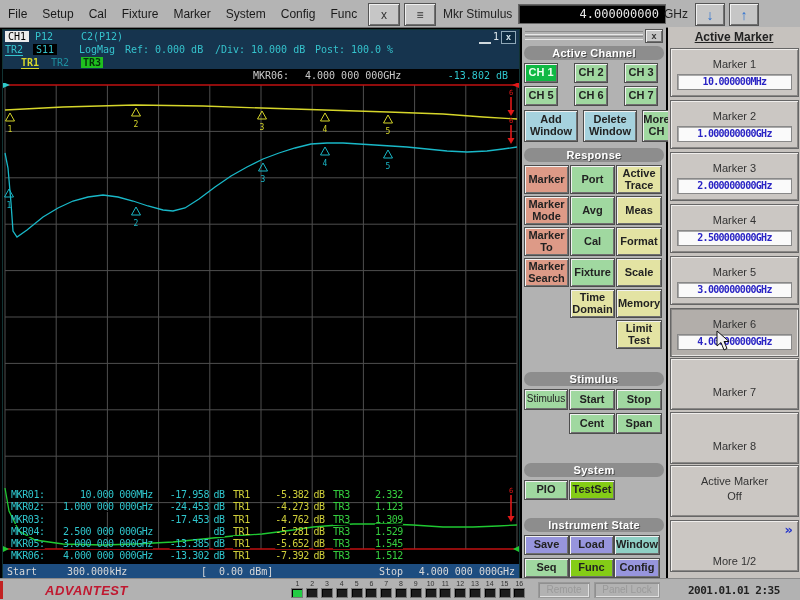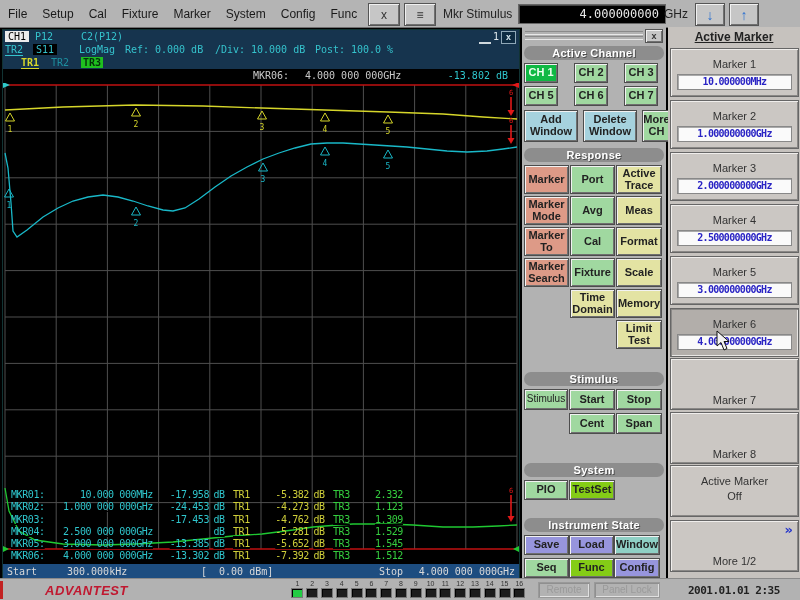--- a/index.html
+++ b/index.html
@@ -81,21 +81,21 @@
   #is-grid{position:absolute;left:2px;top:508px;width:140px;display:grid;
     grid-template-columns:45px 45px 46px;grid-auto-rows:20px;gap:3px 0;}
   
   #sidebar{position:absolute;left:668px;top:27px;width:132px;height:551px;background:#c6c2be;}
   #sb-title{position:absolute;left:0;top:3px;width:132px;text-align:center;
     font:bold 12px "Liberation Sans",sans-serif;color:#222;text-decoration:underline;}
   .skey{position:absolute;left:2px;width:127px;background:#cbc7c3;border:1px solid #666;
     box-shadow:inset 1px 1px 0 #f0eeec, inset -1px -1px 0 #8a8886;}
   .skey-pressed{background:#b2aeaa;box-shadow:inset 1px 1px 0 #8a8886, inset -1px -1px 0 #e8e6e4;}
   .skey-label{padding-top:9px;text-align:center;font:11px "Liberation Sans",sans-serif;color:#333;}
-  .skey-label-center{padding-top:16px;position:absolute;left:0;top:0;width:100%;height:100%;
+  .skey-label-center{padding-top:8px;position:absolute;left:0;top:0;width:100%;height:100%;
     display:flex;align-items:center;justify-content:center;}
   .sval{margin:4px auto 0;width:113px;height:14px;background:#fafafa;border:1px solid #888;
     box-shadow:inset 1px 1px 0 #aaa;color:#2a24c4;
     font:bold 10px/14px "DejaVu Sans Mono",monospace;text-align:center;letter-spacing:-0.7px;}
   #off-key{position:absolute;left:2px;top:438px;width:127px;height:50px;}
   #off-key .l2{padding-top:3px;}
   #more-key{position:absolute;left:2px;top:493px;width:127px;height:50px;}
   #more-icon{position:absolute;right:5px;top:1px;color:#2233cc;font:bold 13px "DejaVu Sans",sans-serif;}
   #more-key .skey-label{padding-top:34px;}
   

